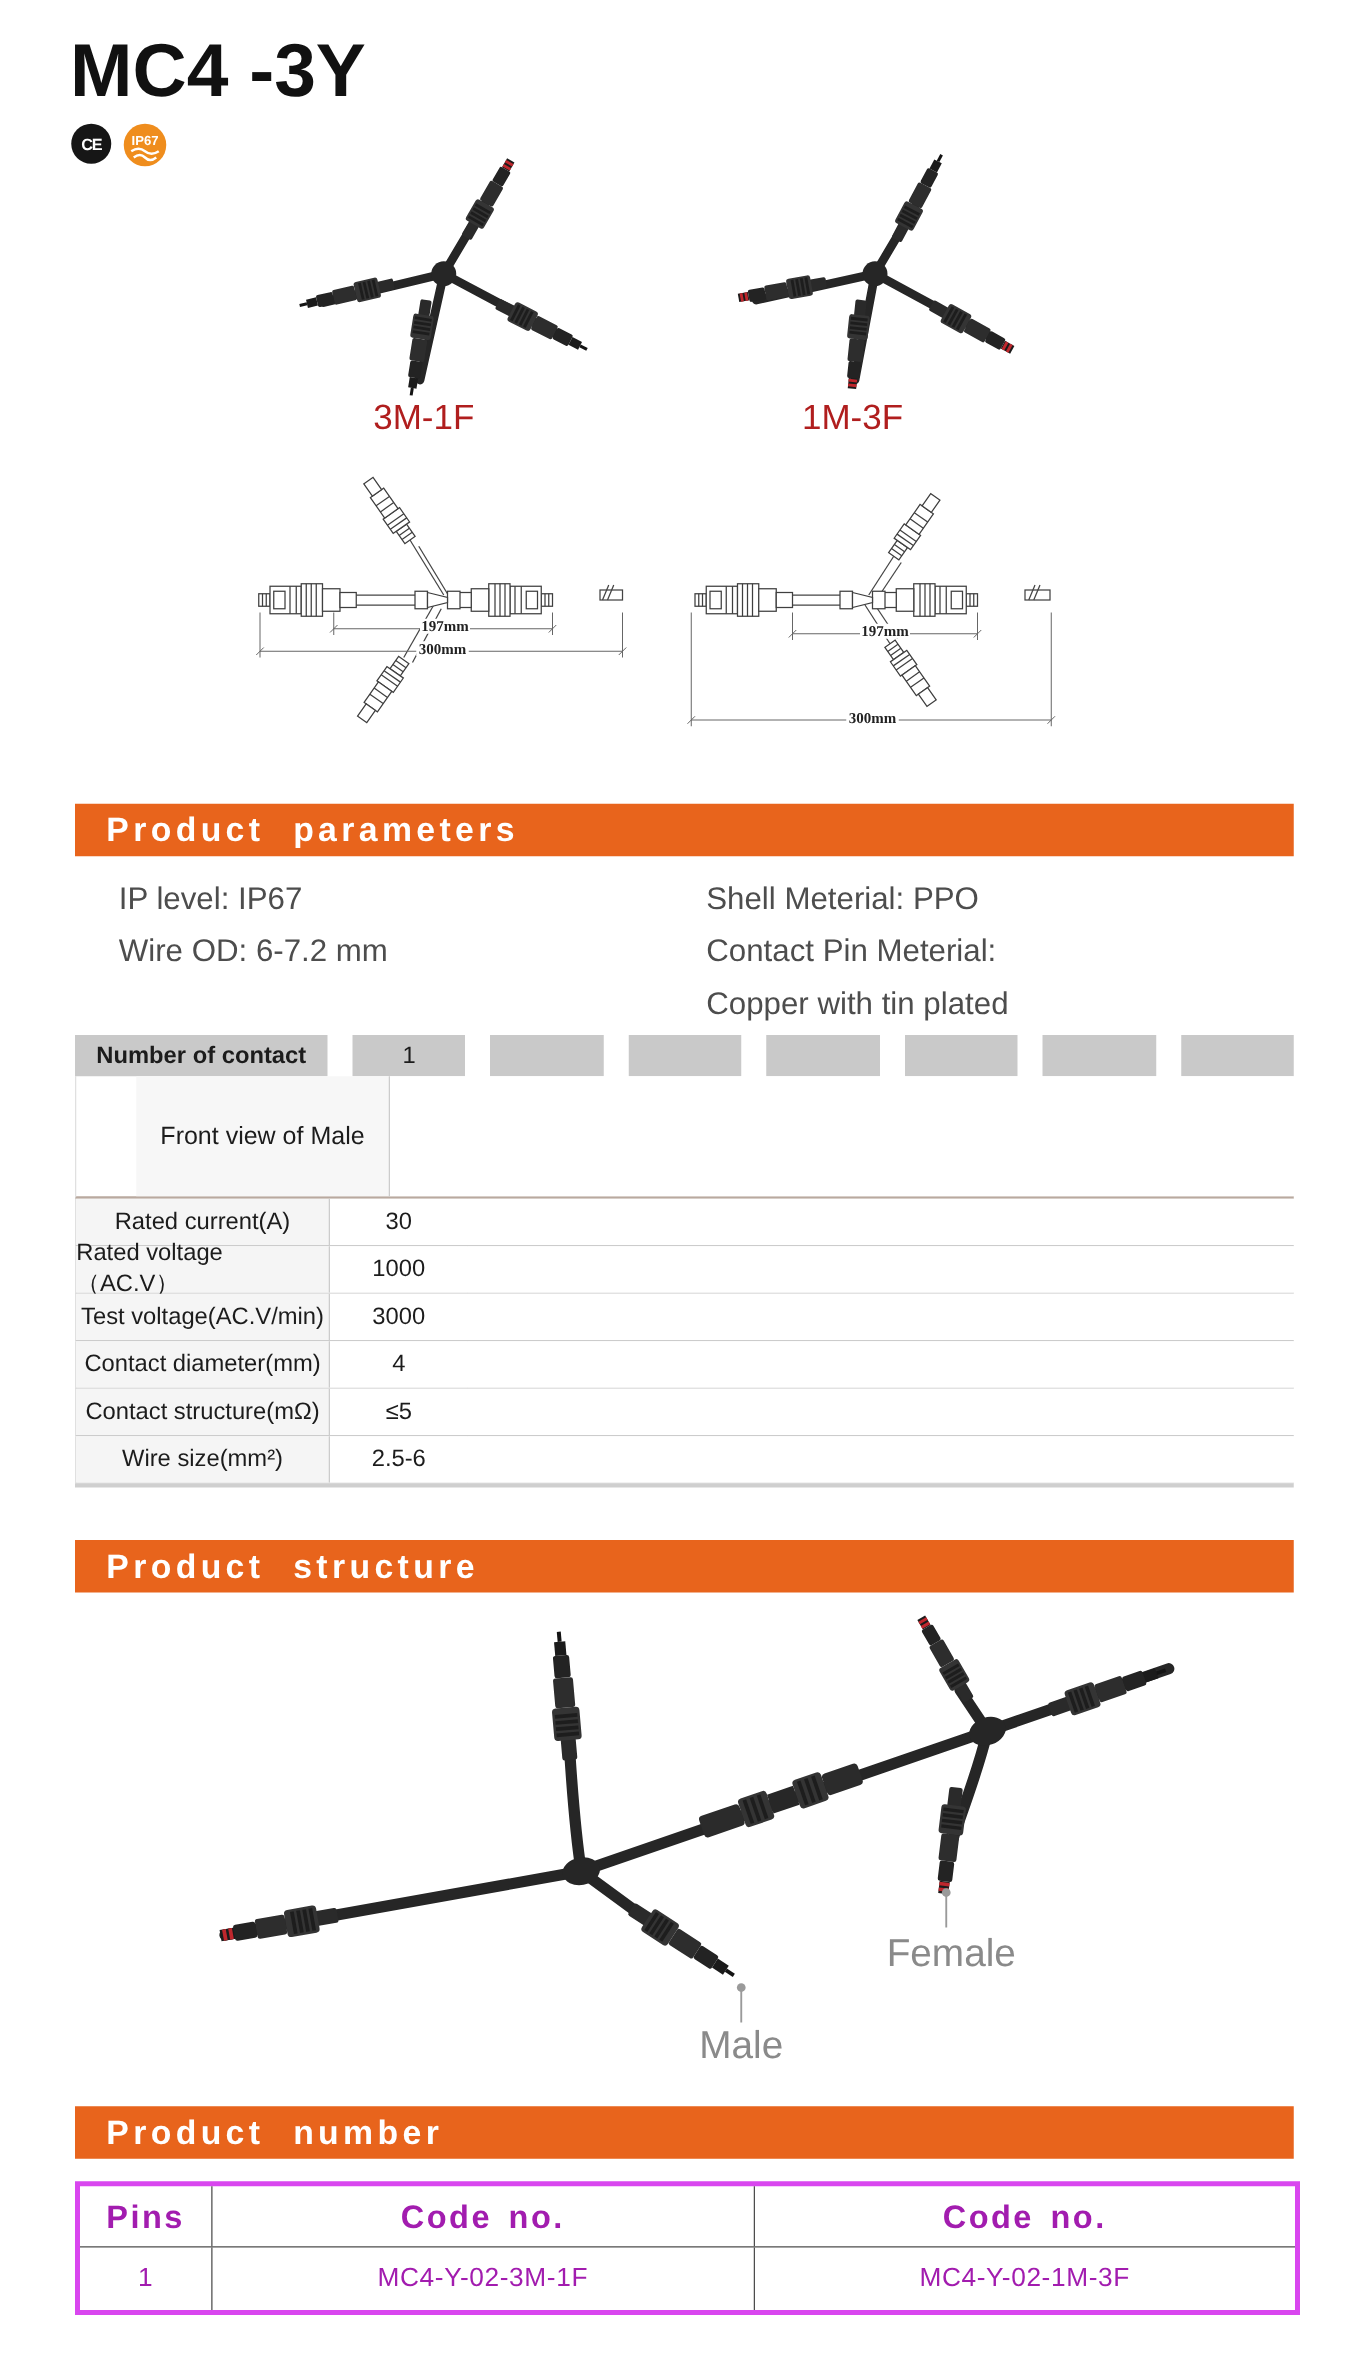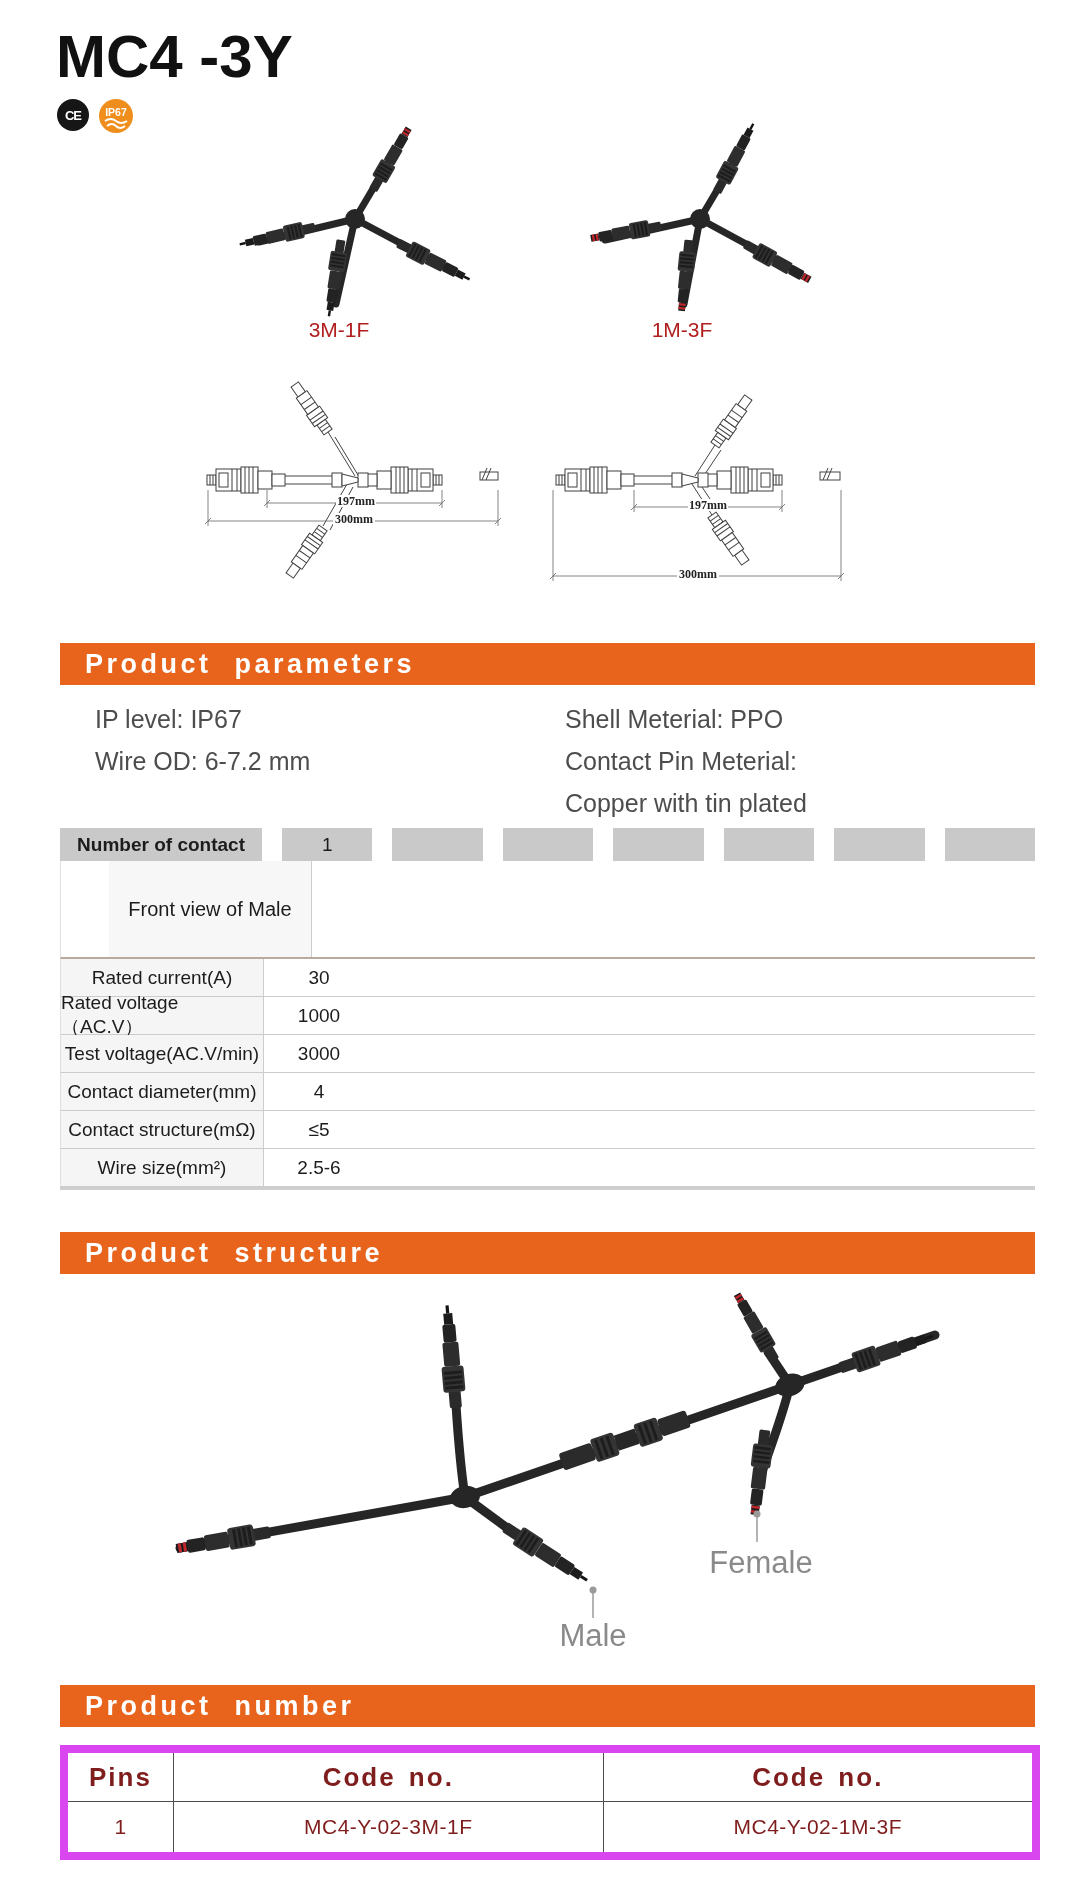--- a/index.html
+++ b/index.html
@@ -3,47 +3,47 @@
 <meta charset="utf-8">
 <style>
   html,body{margin:0;padding:0;background:#ffffff;}
   .page{position:relative;width:1080px;height:1904px;background:#ffffff;overflow:hidden;
         font-family:"Liberation Sans",sans-serif;}
   .page-title{position:absolute;left:56px;top:22px;font-size:60px;font-weight:bold;
         color:#111;letter-spacing:0px;}
   .badges{position:absolute;left:56px;top:98px;width:200px;height:40px;}
   .badge-svg{position:absolute;top:0;}
   .photo-label{position:absolute;width:120px;text-align:center;color:#B01E1E;
-        font-size:21px;font-weight:normal;}
+        font-size:28px;font-weight:normal;}
   .banner{position:absolute;left:60px;width:975px;height:42px;background:#E8641C;
         color:#fff;font-weight:bold;font-size:27px;line-height:42px;
         letter-spacing:3.5px;word-spacing:12px;padding-left:25px;box-sizing:border-box;}
   .params{position:absolute;left:60px;top:698px;width:975px;font-size:25px;color:#4d4d4d;}
   .params .col{position:absolute;top:0;}
   .params .col.left{left:35px;}
   .params .col.right{left:505px;}
   .params .line{height:42px;line-height:42px;white-space:nowrap;}
   
   .spec-table{position:absolute;left:60px;top:828px;width:975px;font-size:19px;color:#1c1c1c;}
-  .spec-head{display:flex;height:33px;gap:20px;justify-content:flex-end;}
+  .spec-head{display:flex;height:33px;gap:20px;}
   .spec-head .hc{background:#c9c9c9;flex:1;display:flex;align-items:center;justify-content:center;}
   .spec-head .hc.first{flex:0 0 202px;font-weight:bold;}
   .spec-front{display:flex;height:96px;border-bottom:2px solid #b9a99f;border-left:1px solid #e0e0e0;padding-left:48px;}
   .spec-front .fc{flex:0 0 202px;background:#f7f7f7;border-right:1px solid #cccccc;
         display:flex;align-items:center;justify-content:center;font-size:20px;}
   .spec-front .frest{flex:1;background:#ffffff;}
   .spec-row{display:flex;height:37px;border-bottom:1px solid #cccccc;border-left:1px solid #e0e0e0;}
   .spec-row .rl{flex:0 0 202px;background:#f5f5f5;border-right:1px solid #cccccc;
         display:flex;align-items:center;justify-content:center;}
   .spec-row .rv{flex:0 0 110px;display:flex;align-items:center;justify-content:center;background:#fff;}
   .spec-row .rrest{flex:1;background:#fff;}
   .spec-bottom{height:3px;background:#cfcfcf;}
   
-  .num-table{position:absolute;left:60px;top:1745px;width:980px;border:8px solid #d946ef;
-        box-sizing:border-box;color:#7f1d1d;}
+  .num-table{position:absolute;left:60px;top:1745px;width:980px;border:4px solid #d946ef;
+        box-sizing:border-box;color:#a21caf;}
   .num-head{display:flex;height:48px;border-bottom:1px solid #4d4d4d;font-weight:bold;}
   .num-row{display:flex;height:50px;}
   .num-c{display:flex;align-items:center;justify-content:center;}
   .num-c.pins{flex:0 0 105px;border-right:1px solid #4d4d4d;}
   .num-c.code{flex:1;}
   .num-c.code.mid{border-right:1px solid #4d4d4d;}
   .num-head .num-c{font-size:26px;letter-spacing:2px;word-spacing:4px;}
   .num-row .num-c{font-size:21px;letter-spacing:0.5px;}
   svg text{font-family:"Liberation Sans",sans-serif;}
   svg text.dim{font-family:"Liberation Serif",serif;font-weight:bold;}

